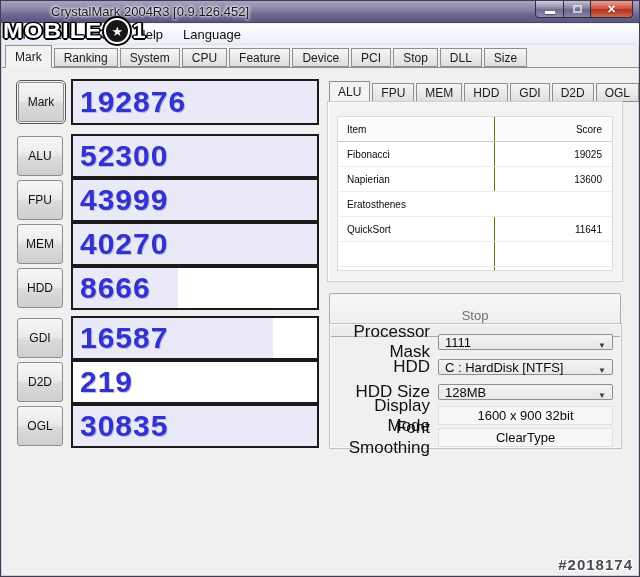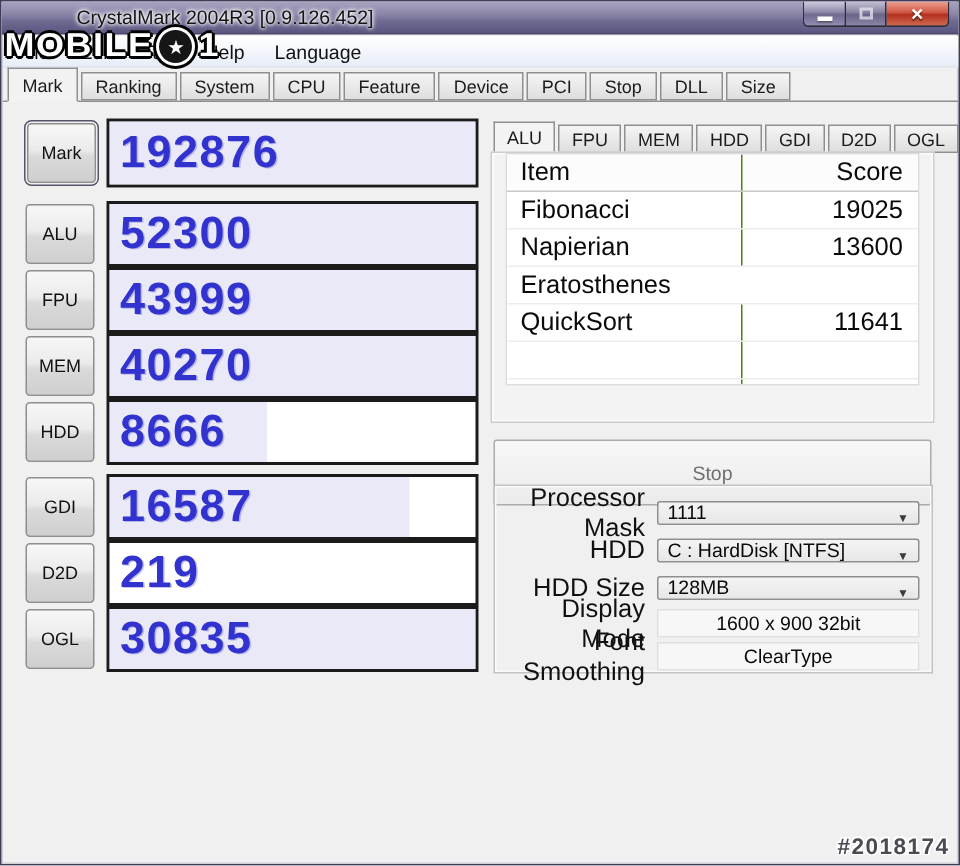--- a/index.html
+++ b/index.html
@@ -73,41 +73,41 @@
   .score-box { position:absolute; left:70px; top:0; bottom:0; width:248px;
     border:2px solid #1b1b1b; background:#fff; display:flex; align-items:center;
     overflow:hidden; }
   .score-fill { position:absolute; left:0; top:0; bottom:0; background:#e9e9f8; }
   .score-text { position:relative; margin-left:7px; font-size:30px; font-weight:bold;
     color:#3232cf; text-shadow:1px 1px 0 rgba(90,90,200,.35); letter-spacing:1px; }
 
   
   .panel { position:absolute; left:326px; top:100px; width:296px; height:181px;
     border:1px solid #cdcdcd; background:#f3f3f3; box-shadow:inset 0 0 0 1px #fbfbfb; }
-  .score-table { position:absolute; left:9px; top:0; width:276px; height:155px;
-    background:#fff; border:1px solid #dcdcdc; font-size:17px; color:#0a0a0a; overflow:hidden; }
+  .score-table { position:absolute; left:9px; top:14px; width:276px; height:155px;
+    background:#fff; border:1px solid #dcdcdc; font-size:10px; color:#0a0a0a; overflow:hidden; }
   .t-row { display:flex; height:25px; align-items:center; border-bottom:1px solid #ededed; }
   .t-row.header { background:#fcfcfc; border-bottom:1px solid #c9c9c9; }
   .t-item { flex:1; padding-left:9px; }
   .t-score { width:118px; text-align:right; padding-right:10px; align-self:stretch;
     display:flex; align-items:center; justify-content:flex-end; border-left:1px solid #4d7c0f; }
 
   
   .stop-btn { position:absolute; left:328px; top:292px; width:292px; height:44px;
     border:1px solid #ababab; border-radius:2px;
     background:linear-gradient(#f7f7f7,#ebebeb); color:#6f6f6f; font-size:13px;
     font-family:"Liberation Sans",sans-serif; }
   .settings { position:absolute; left:328px; top:322px; width:293px; height:126px;
     border:1px solid #c2c2c2; box-shadow:inset 0 0 0 1px #fafafa; padding:7px 8px 0 2px; }
   .set-row { display:flex; align-items:center; height:21px; margin-bottom:4px; }
   .set-row.static { height:19px; margin-bottom:3px; }
   .set-label { width:106px; text-align:right; padding-right:8px; font-size:17px; color:#111; }
   .combo { flex:1; height:16px; border:1px solid #8f8f8f; border-radius:2px;
     background:linear-gradient(#f4f4f4,#e7e7e7); position:relative; display:flex;
-    align-items:center; padding-left:6px; font-size:13px; color:#0a0a0a; }
+    align-items:flex-start; padding-left:6px; font-size:13px; color:#0a0a0a; }
   .combo-arrow { position:absolute; right:6px; top:6px; font-size:8px; color:#3c3c3c; }
   .static-field { flex:1; height:19px; border:1px solid #e0e0e0; background:#f7f7f7;
     display:flex; align-items:center; justify-content:center; font-size:13px; color:#0a0a0a;text-align:right; }
 
   
   .post-id { position:absolute; right:6px; bottom:3px; font-size:15px; font-weight:bold;
     letter-spacing:1px; color:#4a4a52;
     text-shadow:-1px -1px 0 #fff,1px -1px 0 #fff,-1px 1px 0 #fff,1px 1px 0 #fff; }
 </style>
 </head>

